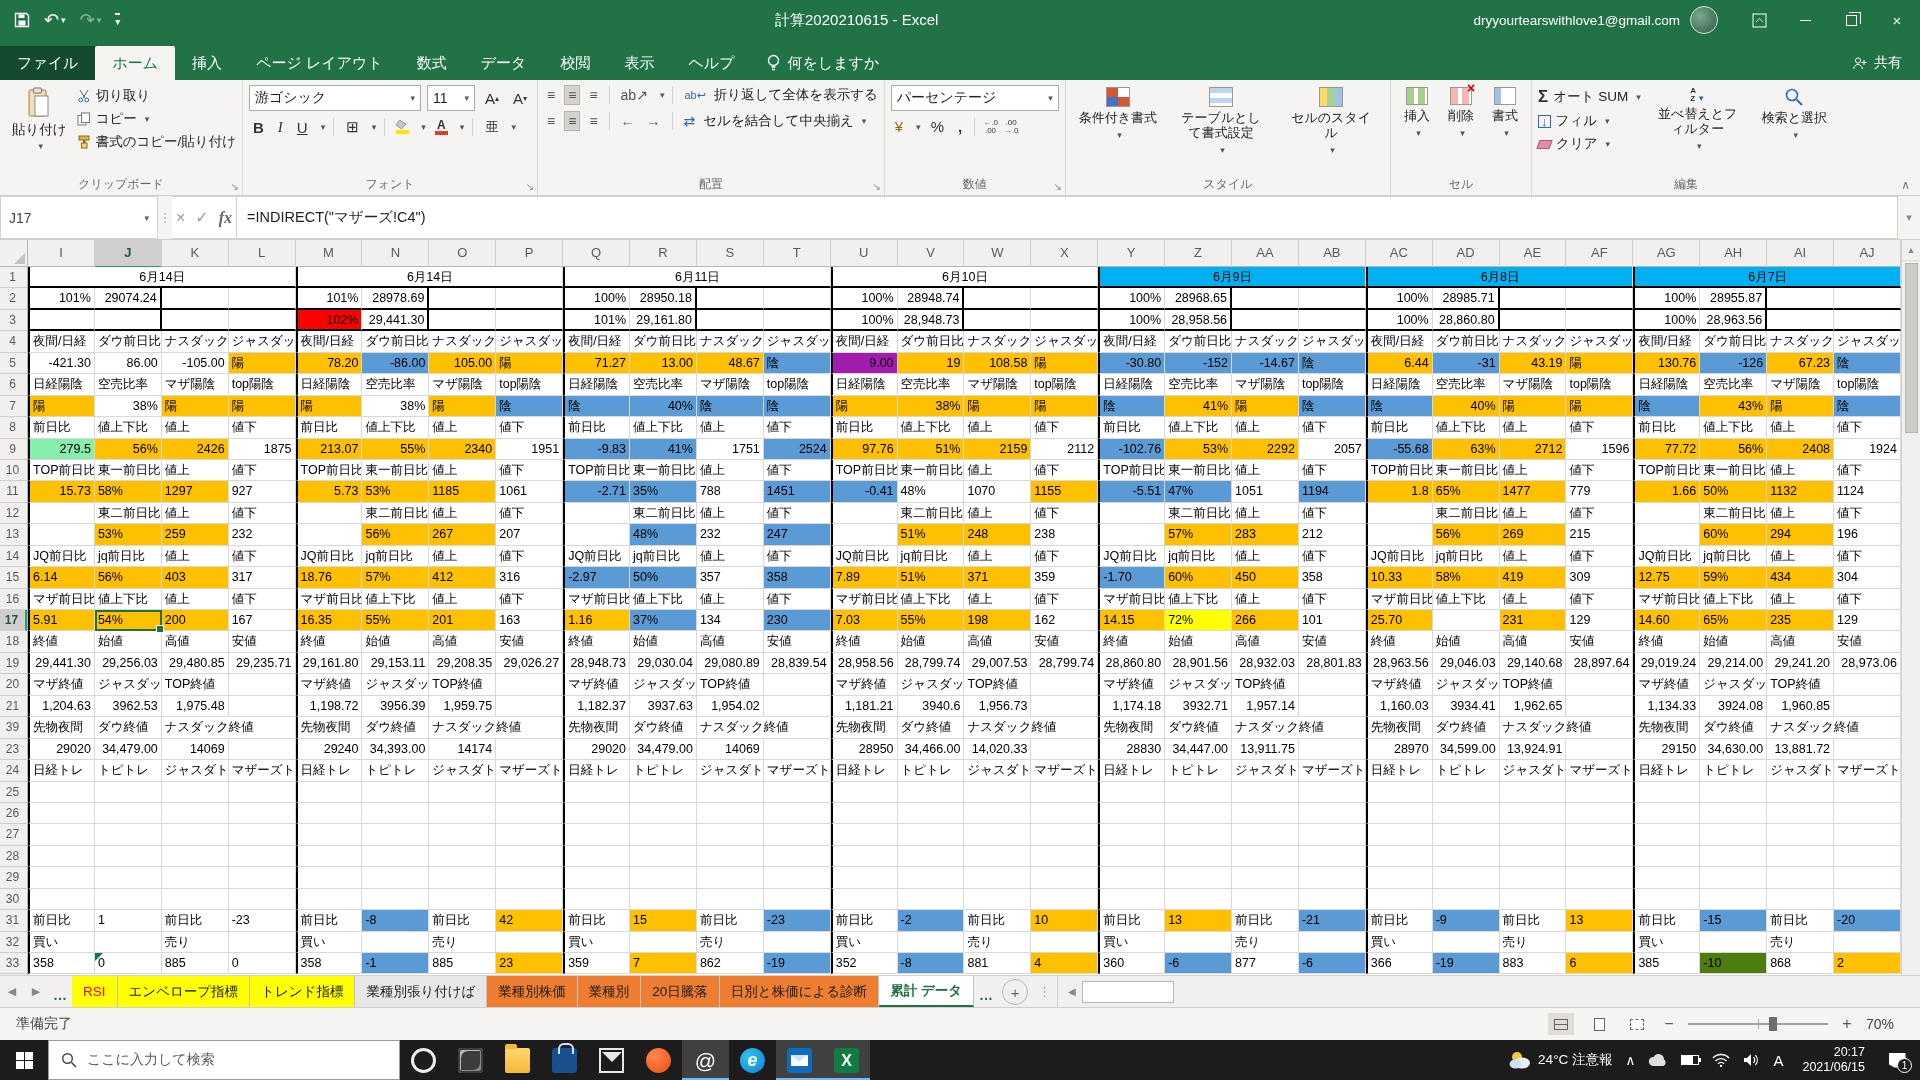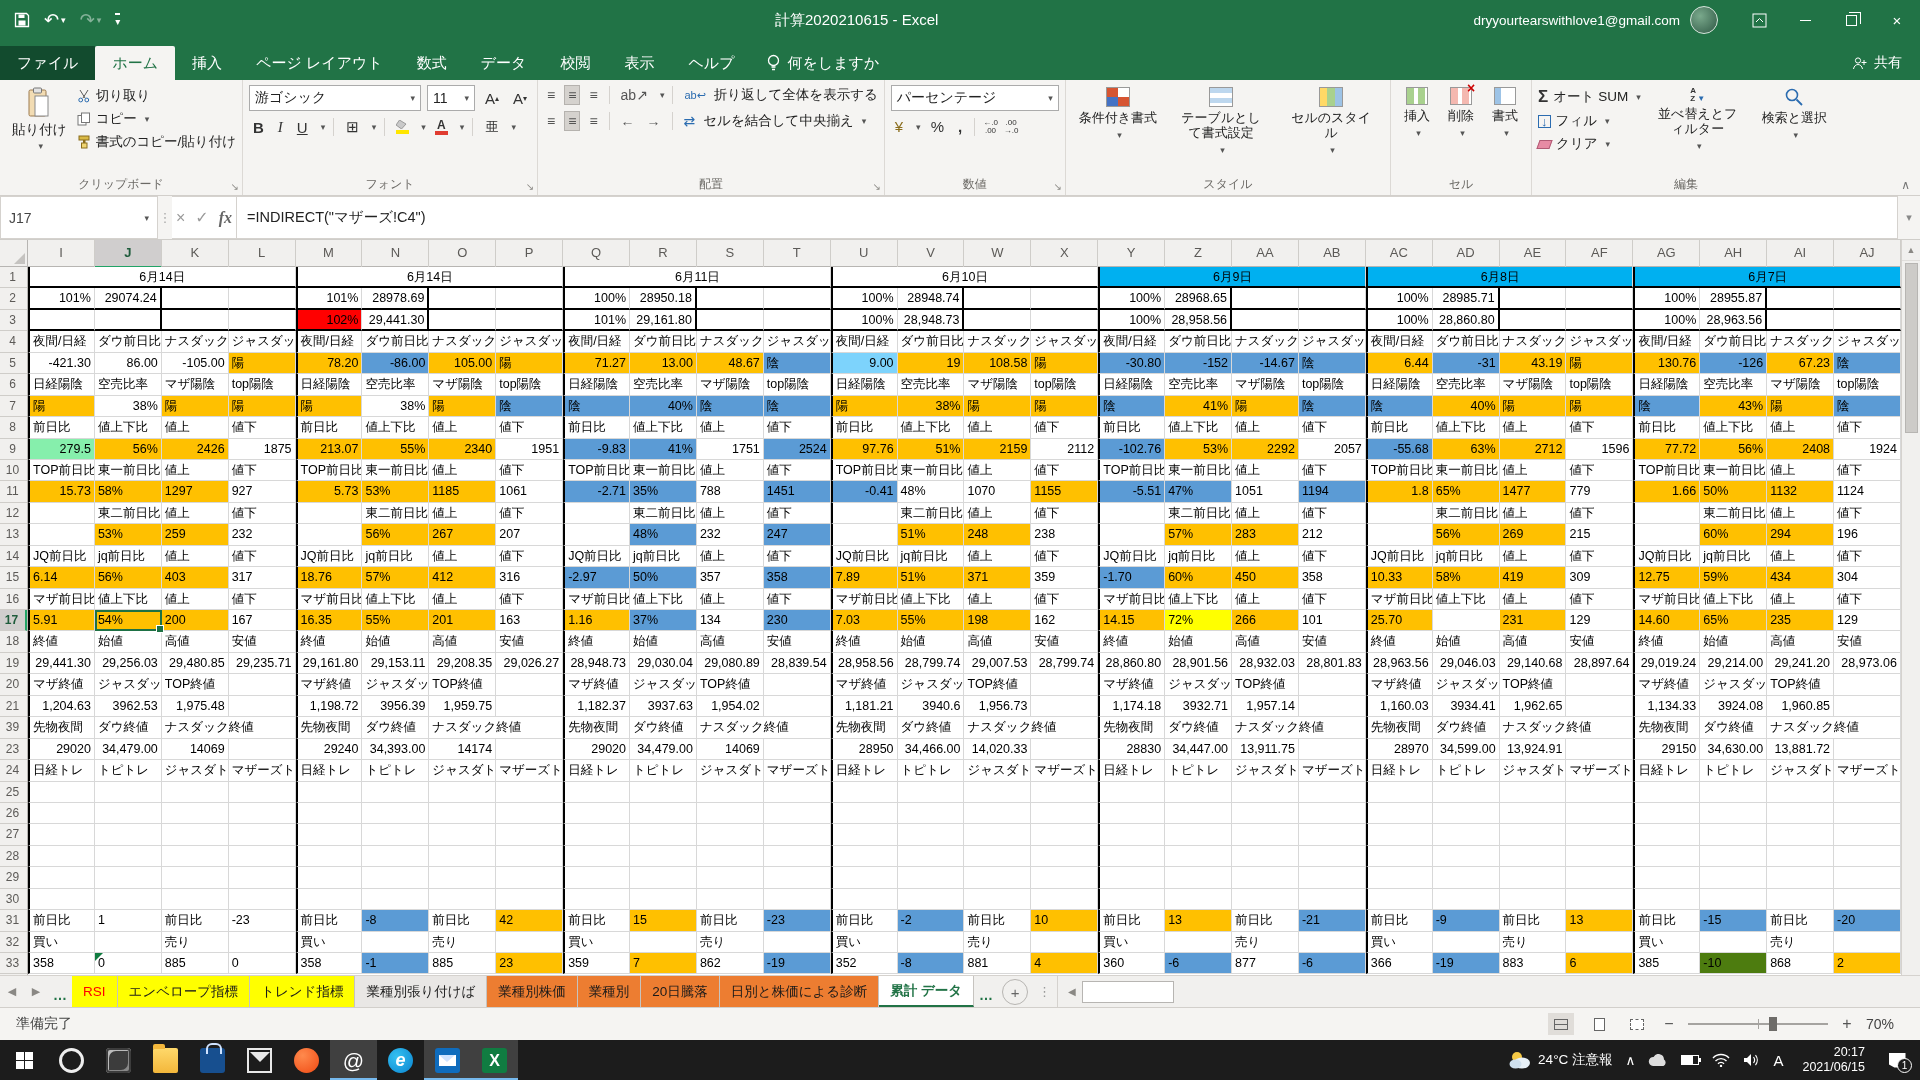--- a/index.html
+++ b/index.html
@@ -946,21 +946,21 @@
       <div class="cell hb" style="grid-area: 2 / 15;"></div>
       <div class="cell hb" style="grid-area: 2 / 16;"></div>
       <div class="cell bl hb ar" style="grid-area: 3 / 13;">100%</div>
       <div class="cell hb hr ar" style="grid-area: 3 / 14;">28,948.73</div>
       <div class="cell hb" style="grid-area: 3 / 15;"></div>
       <div class="cell hb" style="grid-area: 3 / 16;"></div>
       <div class="cell bl" style="grid-area: 4 / 13;">夜間/日経</div>
       <div class="cell" style="grid-area: 4 / 14;">ダウ前日比</div>
       <div class="cell" style="grid-area: 4 / 15;">ナスダック</div>
       <div class="cell" style="grid-area: 4 / 16;">ジャスダック</div>
-      <div class="cell bl ar" style="grid-area: 5 / 13; background: #7dd3fc;">9.00</div>
+      <div class="cell bl ar" style="grid-area: 5 / 13; background: #a21caf;">9.00</div>
       <div class="cell ar" style="grid-area: 5 / 14; background: rgb(255, 192, 0);">19</div>
       <div class="cell ar" style="grid-area: 5 / 15; background: rgb(255, 192, 0);">108.58</div>
       <div class="cell" style="grid-area: 5 / 16; background: rgb(255, 192, 0);">陽</div>
       <div class="cell bl" style="grid-area: 6 / 13;">日経陽陰</div>
       <div class="cell" style="grid-area: 6 / 14;">空売比率</div>
       <div class="cell" style="grid-area: 6 / 15;">マザ陽陰</div>
       <div class="cell" style="grid-area: 6 / 16;">top陽陰</div>
       <div class="cell bl" style="grid-area: 7 / 13; background: rgb(255, 192, 0);">陽</div>
       <div class="cell ar" style="grid-area: 7 / 14; background: rgb(255, 192, 0);">38%</div>
       <div class="cell" style="grid-area: 7 / 15; background: rgb(255, 192, 0);">陽</div>
@@ -1506,20 +1506,27 @@
 
   <div class="task">
     <span class="tstart">
         <svg width="17" height="17" viewBox="0 0 17 17">
           <rect x="0" y="0" width="8" height="8" fill="#fff"></rect>
           <rect x="9" y="0" width="8" height="8" fill="#fff"></rect>
           <rect x="0" y="9" width="8" height="8" fill="#fff"></rect>
           <rect x="9" y="9" width="8" height="8" fill="#fff"></rect>
         </svg>
       </span>
+    <div class="tsearch">
+      <svg width="16" height="16" viewBox="0 0 16 16">
+          <circle cx="6.5" cy="6.5" r="4.8" fill="none" stroke="#444" stroke-width="1.4"></circle>
+          <path d="M10.5 10.5L15 15" stroke="#444" stroke-width="1.6"></path>
+        </svg>
+      <span title="ここに入力して検索">ここに入力して検索</span>
+    </div>
     <div id="tapps">
         <div class="tapp">
           <span class="ap ap-oring"></span>
         </div>
         <div class="tapp">
           <span class="ap ap-tiles"></span>
         </div>
         <div class="tapp">
           <span class="ap ap-folder"></span>
         </div>

